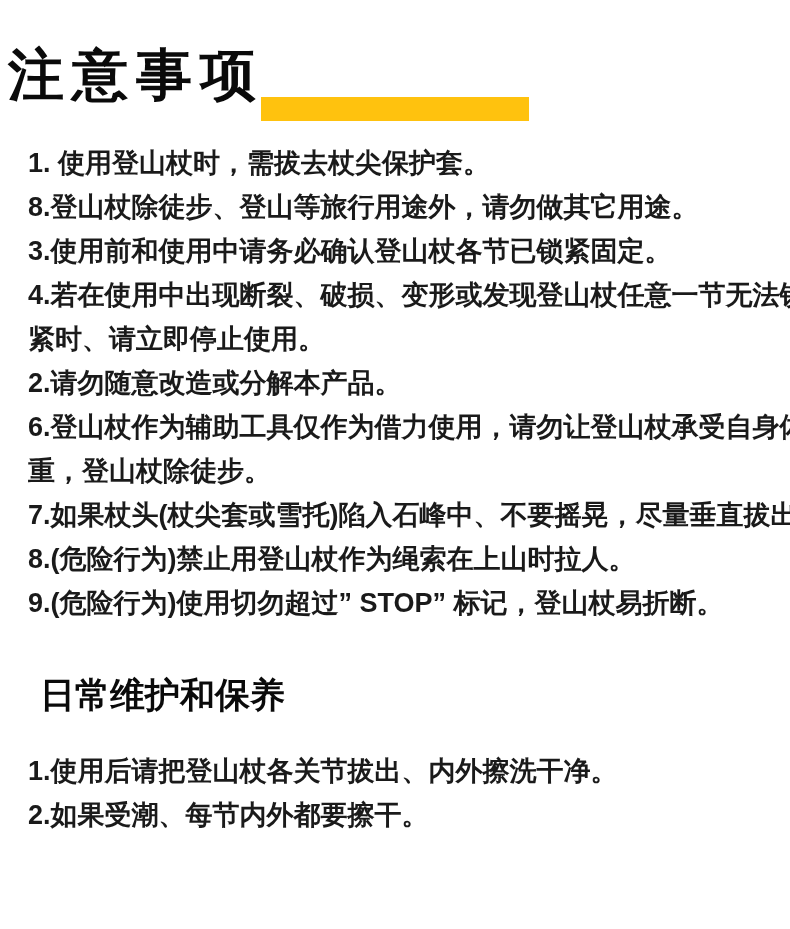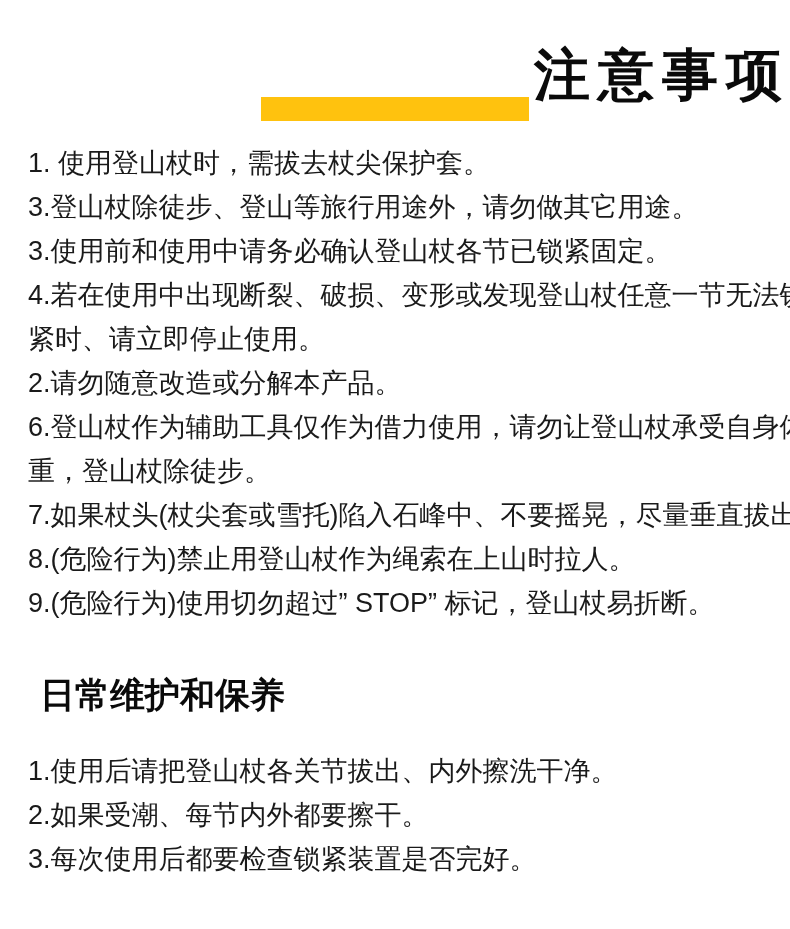--- a/index.html
+++ b/index.html
@@ -15,21 +15,21 @@
     overflow: hidden;
     font-family: "Liberation Sans", "DejaVu Sans", sans-serif;
     color: #1a1a1a;
   }
   
   .title-block {
     position: relative;
     height: 141px;
     box-sizing: border-box;
     padding-top: 45px;
-    text-align: right;
+    text-align: left;
   }
   .title-highlight {
     position: absolute;
     top: 97px;
     left: 50%;
     transform: translateX(-50%);
     width: 268px;
     height: 24px;
     background: #FFC20E;
     z-index: 0;
@@ -42,20 +42,21 @@
     line-height: 60px;
     font-weight: 700;
     letter-spacing: 8px;
     text-indent: 8px;
     color: #0a0a0a;
     white-space: nowrap;
   }
   
   .list {
     margin: 0 0 0 28px;
+    font-weight: bold;
   }
   .line {
     margin: 0;
     font-size: 27px;
     line-height: 44px;
     white-space: nowrap;
     color: #1a1a1a;
   }
   
   .section-title {
@@ -75,33 +76,32 @@
 
 <div class="page">
 
   <header class="title-block">
     <div class="title-highlight"></div>
     <h1 class="page-title">注意事项</h1>
   </header>
 
   <section class="list">
     <p class="line">1. 使用登山杖时，需拔去杖尖保护套。</p>
-    <p class="line">3.登山杖除徒步、登山等旅行用途外，请勿做其它用途。</p>
+    <p class="line">8.登山杖除徒步、登山等旅行用途外，请勿做其它用途。</p>
     <p class="line">3.使用前和使用中请务必确认登山杖各节已锁紧固定。</p>
     <p class="line">4.若在使用中出现断裂、破损、变形或发现登山杖任意一节无法锁</p>
     <p class="line">紧时、请立即停止使用。</p>
     <p class="line">2.请勿随意改造或分解本产品。</p>
     <p class="line">6.登山杖作为辅助工具仅作为借力使用，请勿让登山杖承受自身体</p>
     <p class="line">重，登山杖除徒步。</p>
     <p class="line">7.如果杖头(杖尖套或雪托)陷入石峰中、不要摇晃，尽量垂直拔出。</p>
     <p class="line">8.(危险行为)禁止用登山杖作为绳索在上山时拉人。</p>
     <p class="line">9.(危险行为)使用切勿超过” STOP” 标记，登山杖易折断。</p>
   </section>
 
   <h2 class="section-title">日常维护和保养</h2>
 
   <section class="list maintenance-list">
     <p class="line">1.使用后请把登山杖各关节拔出、内外擦洗干净。</p>
     <p class="line">2.如果受潮、每节内外都要擦干。</p>
-    <p class="line">3.每次使用后都要检查锁紧装置是否完好。</p>
   </section>
 
 </div>
 
 </body></html>

